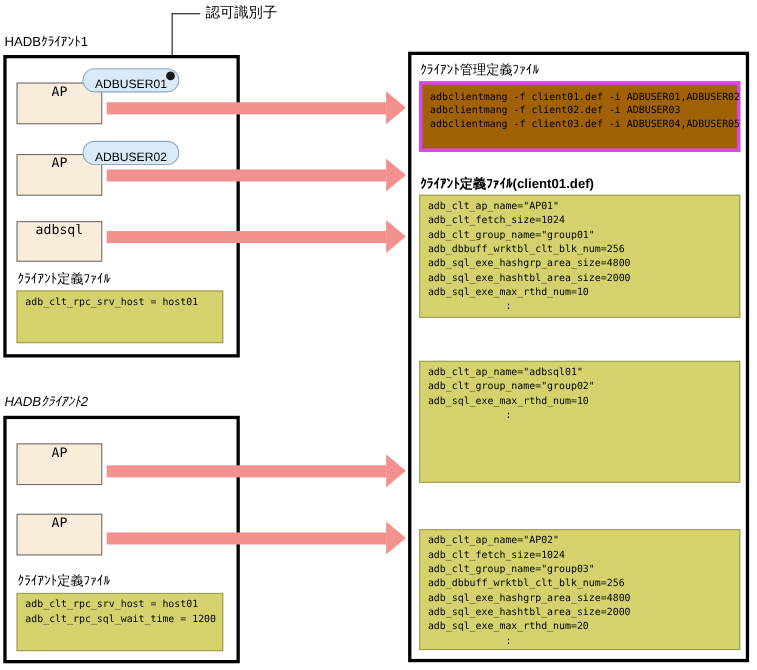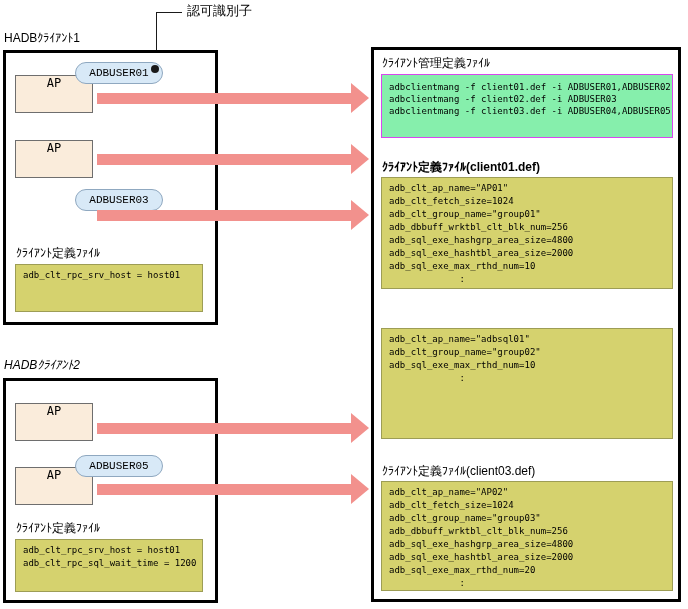--- a/index.html
+++ b/index.html
@@ -4,26 +4,26 @@
 <style>
   html,body{margin:0;padding:0;background:#fff;}
   .canvas{position:relative;width:688px;height:609px;background:#fff;overflow:hidden;
           font-family:"Liberation Sans",sans-serif;color:#000;}
   .jp{position:absolute;font-size:12px;line-height:14px;white-space:nowrap;}
   .bigbox{position:absolute;border:3px solid #000;background:#fff;box-sizing:border-box;}
   .process{position:absolute;width:78px;height:38px;background:#faecdb;border:1px solid #6e6e6e;
            box-sizing:border-box;display:flex;align-items:flex-start;justify-content:center;
            font-family:"DejaVu Sans Mono","Liberation Mono",monospace;font-size:12px;z-index:2;}
   .badge{position:absolute;width:88px;height:22px;background:#d8e9f7;border:1px solid #8fa8c0;
-         border-radius:11px;box-sizing:border-box;display:flex;align-items:center;justify-content:center;
-         font-family:Liberation Mono, monospace;font-size:11px;z-index:3;}
+         border-radius:11px;box-sizing:border-box;display:flex;align-items:flex-end;justify-content:center;
+         font-family:Liberation Sans, sans-serif;font-size:11px;z-index:3;}
   .codebox{position:absolute;box-sizing:border-box;font-family:"DejaVu Sans Mono","Liberation Mono",monospace;
            font-size:9px;line-height:13px;white-space:pre;padding:4px 0 0 7px;z-index:2;}
   .green{background:#d5d26e;border:1px solid #9d9d55;}
-  .blue{background:#86efac;border:1px solid #d946ef;line-height:12px;padding-top:6px;}
+  .blue{background:#a16207;border:3px solid #d946ef;line-height:12px;padding-top:6px;}
   .arrow{position:absolute;width:272px;height:30px;z-index:5;}
   .arrow .shaft{position:absolute;left:0;top:10px;width:254px;height:11px;background:#f2918d;}
   .arrow .tip{position:absolute;left:254px;top:0;width:0;height:0;
               border-top:15px solid transparent;border-bottom:15px solid transparent;
               border-left:18px solid #f2918d;}
   .callout-v{position:absolute;left:156px;top:12px;width:1px;height:55px;background:#1a1a1a;}
   .callout-h{position:absolute;left:156px;top:12px;width:26px;height:1px;background:#1a1a1a;}
   .callout-dot{position:absolute;left:151px;top:65px;width:8px;height:8px;border-radius:50%;background:#1a1a1a;z-index:6;}
 </style>
 </head>
@@ -42,40 +42,40 @@
   <div class="process" style="left:15px;top:75px;">
     <span>AP</span>
   </div>
   <div class="badge" style="left:75px;top:62px;">
     <span>ADBUSER01</span>
   </div>
 
   <div class="process" style="left:15px;top:140px;">
     <span>AP</span>
   </div>
+  <div class="badge" style="left:75px;top:128px;">
+    <span>ADBUSER02</span>
+  </div>
 
-  <div class="badge" style="left:75px;top:189px;">
-    <span>ADBUSER03</span>
+  <div class="process" style="left:15px;top:201px;height:37px;">
+    <span>adbsql</span>
   </div>
 
   <div class="jp" style="left:16px;top:246px;">ｸﾗｲｱﾝﾄ定義ﾌｧｲﾙ</div>
   <div class="codebox green" style="left:15px;top:264px;width:188px;height:48px;">adb_clt_rpc_srv_host = host01</div>
 
   <div class="jp" style="left:4px;top:358px;font-style:italic;">HADBｸﾗｲｱﾝﾄ2</div>
   <div class="bigbox" style="left:3px;top:378px;width:215px;height:225px;"></div>
 
   <div class="process" style="left:15px;top:403px;">
     <span>AP</span>
   </div>
 
   <div class="process" style="left:15px;top:467px;">
     <span>AP</span>
-  </div>
-  <div class="badge" style="left:75px;top:455px;">
-    <span>ADBUSER05</span>
   </div>
 
   <div class="jp" style="left:16px;top:521px;">ｸﾗｲｱﾝﾄ定義ﾌｧｲﾙ</div>
   <div class="codebox green" style="left:15px;top:539px;width:188px;height:53px;">adb_clt_rpc_srv_host = host01
 adb_clt_rpc_sql_wait_time = 1200</div>
 
   <div class="jp" style="left:370px;top:46px;">HADBｻｰﾊﾞ</div>
   <div class="bigbox" style="left:371px;top:47px;width:310px;height:555px;"></div>
 
   <div class="jp" style="left:382px;top:56px;font-family:Liberation Serif, serif;">ｸﾗｲｱﾝﾄ管理定義ﾌｧｲﾙ</div>
@@ -91,21 +91,20 @@
 adb_sql_exe_hashgrp_area_size=4800
 adb_sql_exe_hashtbl_area_size=2000
 adb_sql_exe_max_rthd_num=10
              :</div>
 
   <div class="codebox green" style="left:381px;top:328px;width:292px;height:111px;">adb_clt_ap_name="adbsql01"
 adb_clt_group_name="group02"
 adb_sql_exe_max_rthd_num=10
              :</div>
 
-  <div class="jp" style="left:382px;top:464px;">ｸﾗｲｱﾝﾄ定義ﾌｧｲﾙ(client03.def)</div>
   <div class="codebox green" style="left:381px;top:481px;width:292px;height:110px;">adb_clt_ap_name="AP02"
 adb_clt_fetch_size=1024
 adb_clt_group_name="group03"
 adb_dbbuff_wrktbl_clt_blk_num=256
 adb_sql_exe_hashgrp_area_size=4800
 adb_sql_exe_hashtbl_area_size=2000
 adb_sql_exe_max_rthd_num=20
              :</div>
 
   <div class="arrow" style="left:97px;top:83px;">

